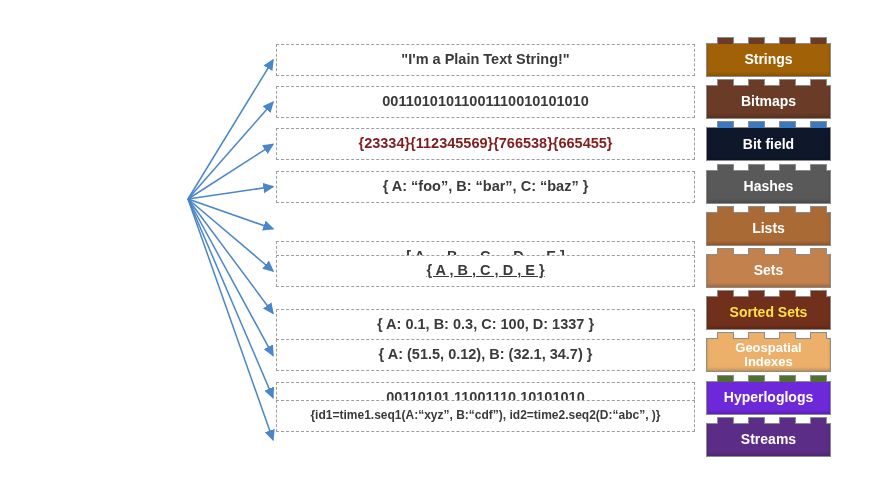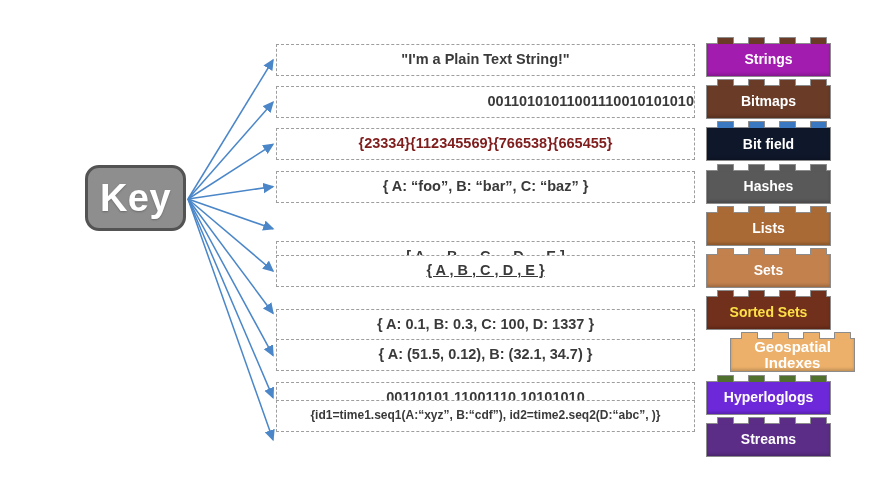--- a/index.html
+++ b/index.html
@@ -66,21 +66,21 @@
     font-weight: 700;
     font-size: 14px;
     text-align: center;
     display: flex;
     align-items: center;
     justify-content: center;
     line-height: 1.1;
     box-shadow: inset 0 -2px 3px rgba(0,0,0,0.18);
   }
   .brick .brick-label { padding: 0 4px; }
-  .brick.two-line { font-size: 15px; margin-left: 24px; }
+  .brick.two-line { font-size: 13px; }
 
   .stud {
     position: absolute;
     top: -7px;
     width: 17px;
     height: 7px;
     border: 1px solid #8c8c8c;
     border-bottom: none;
     border-radius: 1px;
   }
@@ -103,37 +103,36 @@
         <line x1="188" y1="199" x2="273" y2="186.60000000000002" stroke="#4a86c8" stroke-width="1.5" marker-end="url(#arrowhead)"></line>
         <line x1="188" y1="199" x2="273" y2="228.8" stroke="#4a86c8" stroke-width="1.5" marker-end="url(#arrowhead)"></line>
         <line x1="188" y1="199" x2="273" y2="271" stroke="#4a86c8" stroke-width="1.5" marker-end="url(#arrowhead)"></line>
         <line x1="188" y1="199" x2="273" y2="313.20000000000005" stroke="#4a86c8" stroke-width="1.5" marker-end="url(#arrowhead)"></line>
         <line x1="188" y1="199" x2="273" y2="355.40000000000003" stroke="#4a86c8" stroke-width="1.5" marker-end="url(#arrowhead)"></line>
         <line x1="188" y1="199" x2="273" y2="397.6" stroke="#4a86c8" stroke-width="1.5" marker-end="url(#arrowhead)"></line>
         <line x1="188" y1="199" x2="273" y2="439.8" stroke="#4a86c8" stroke-width="1.5" marker-end="url(#arrowhead)"></line>
       </g>
   </svg>
 
-  <div class="key-box">Key</div>
 
   <div id="value-boxes">
       <div class="value-box" style="top: 44px; color: rgb(58, 58, 58); border-color: rgb(158, 158, 158);">"I'm a Plain Text String!"</div>
-      <div class="value-box" style="top: 86.2px; color: rgb(58, 58, 58); border-color: rgb(158, 158, 158); text-align: right;">00110101011001110010101010</div>
+      <div class="value-box" style="top: 86.2px; color: rgb(58, 58, 58); border-color: rgb(158, 158, 158);">00110101011001110010101010</div>
       <div class="value-box" style="top: 128.4px; color: #7f1d1d; border-color: rgb(158, 158, 158);">{23334}{112345569}{766538}{665455}</div>
       <div class="value-box" style="top: 170.6px; color: rgb(58, 58, 58); border-color: rgb(158, 158, 158);">{ A: “foo”, B: “bar”, C: “baz”  }</div>
       <div class="value-box" style="top: 212.8px; color: rgb(58, 58, 58); border-color: rgb(158, 158, 158); margin-top: 28px;">[ A → B → C → D → E ]</div>
       <div class="value-box" style="top: 255px; color: rgb(58, 58, 58); border-color: rgb(158, 158, 158); text-decoration: underline;">{ A , B , C , D , E }</div>
       <div class="value-box" style="top: 309px; color: rgb(58, 58, 58); border-color: rgb(158, 158, 158);">{ A: 0.1, B: 0.3, C: 100, D: 1337 }</div>
       <div class="value-box" style="top: 339.4px; color: rgb(58, 58, 58); border-color: rgb(158, 158, 158);">{ A: (51.5, 0.12), B: (32.1, 34.7)  }</div>
       <div class="value-box" style="top: 381.6px; color: rgb(58, 58, 58); border-color: rgb(158, 158, 158);">00110101 11001110 10101010</div>
       <div class="value-box small" style="top: 400px; color: rgb(58, 58, 58); border-color: rgb(158, 158, 158);">{id1=time1.seq1(A:“xyz”, B:“cdf”), id2=time2.seq2(D:“abc”, )}</div>
     </div>
 
   <div id="type-bricks">
-      <div class="brick" style="top: 43px; background: #a21caf; color: rgb(255, 255, 255);">
+      <div class="brick" style="top: 43px; background: #a16207; color: rgb(255, 255, 255);">
         <div class="stud" style="left: 10px; background: rgb(106, 59, 38);"></div>
         <div class="stud" style="left: 41px; background: rgb(106, 59, 38);"></div>
         <div class="stud" style="left: 72px; background: rgb(106, 59, 38);"></div>
         <div class="stud" style="left: 103px; background: rgb(106, 59, 38);"></div>
         <span class="brick-label">Strings</span>
       </div>
       <div class="brick" style="top: 85.2px; background: rgb(106, 59, 38); color: rgb(255, 255, 255);">
         <div class="stud" style="left: 10px; background: rgb(106, 59, 38);"></div>
         <div class="stud" style="left: 41px; background: rgb(106, 59, 38);"></div>
         <div class="stud" style="left: 72px; background: rgb(106, 59, 38);"></div>

